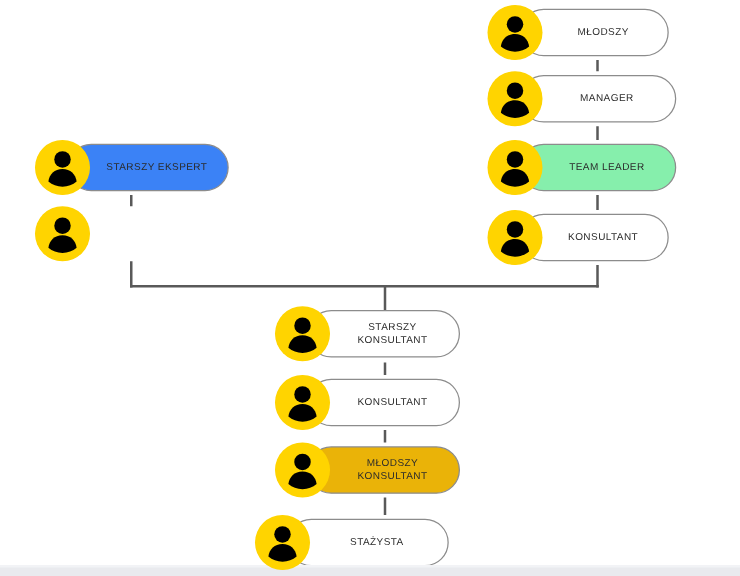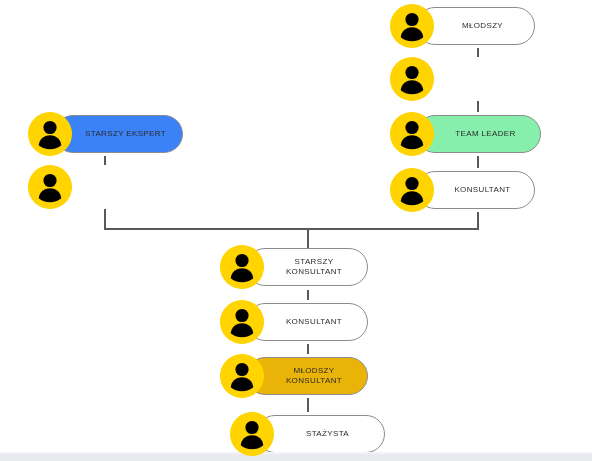--- a/index.html
+++ b/index.html
@@ -127,20 +127,23 @@
   </div>
 
   <div class="node" style="left: 390px; top: 57px; width: 151px;">
     <div class="avatar" style="background: rgb(255, 212, 0);">
       <svg width="44" height="44" viewBox="0 0 44 44" aria-hidden="true">
         <circle cx="22" cy="22" r="21.5" fill="#ffd400"></circle>
         <circle cx="22" cy="15.5" r="6.6" fill="#000000"></circle>
         <path d="M22 23.2c-6.4 0-10.6 4.3-11.3 10.0 3.1 2.6 7.0 4.1 11.3 4.1s8.2-1.5 11.3-4.1C32.6 27.5 28.4 23.2 22 23.2z" fill="#000000"></path>
       </svg>
     </div>
+    <div class="pill" style="width: 125px; border-color: rgb(140, 140, 140); background: rgb(255, 255, 255);">
+      <span class="pill-label" style="color: rgb(43, 43, 43);">MANAGER</span>
+    </div>
   </div>
 
   <div class="node" style="left: 390px; top: 112px; width: 151px;">
     <div class="avatar" style="background: rgb(255, 212, 0);">
       <svg width="44" height="44" viewBox="0 0 44 44" aria-hidden="true">
         <circle cx="22" cy="22" r="21.5" fill="#ffd400"></circle>
         <circle cx="22" cy="15.5" r="6.6" fill="#000000"></circle>
         <path d="M22 23.2c-6.4 0-10.6 4.3-11.3 10.0 3.1 2.6 7.0 4.1 11.3 4.1s8.2-1.5 11.3-4.1C32.6 27.5 28.4 23.2 22 23.2z" fill="#000000"></path>
       </svg>
     </div>
@@ -219,21 +222,21 @@
         <circle cx="22" cy="15.5" r="6.6" fill="#000000"></circle>
         <path d="M22 23.2c-6.4 0-10.6 4.3-11.3 10.0 3.1 2.6 7.0 4.1 11.3 4.1s8.2-1.5 11.3-4.1C32.6 27.5 28.4 23.2 22 23.2z" fill="#000000"></path>
       </svg>
     </div>
     <div class="pill" style="width: 122px; border-color: rgb(140, 140, 140); background: #eab308;">
       <span class="pill-label" style="color: rgb(43, 43, 43);">MŁODSZY
 KONSULTANT</span>
     </div>
   </div>
 
-  <div class="node" style="left: 230px; top: 412px; width: 155px;">
+  <div class="node" style="left: 204px; top: 412px; width: 155px;">
     <div class="avatar" style="background: rgb(255, 212, 0);">
       <svg width="44" height="44" viewBox="0 0 44 44" aria-hidden="true">
         <circle cx="22" cy="22" r="21.5" fill="#ffd400"></circle>
         <circle cx="22" cy="15.5" r="6.6" fill="#000000"></circle>
         <path d="M22 23.2c-6.4 0-10.6 4.3-11.3 10.0 3.1 2.6 7.0 4.1 11.3 4.1s8.2-1.5 11.3-4.1C32.6 27.5 28.4 23.2 22 23.2z" fill="#000000"></path>
       </svg>
     </div>
     <div class="pill" style="width: 129px; border-color: rgb(140, 140, 140); background: rgb(255, 255, 255);">
       <span class="pill-label" style="color: rgb(43, 43, 43);">STAŻYSTA</span>
     </div>

